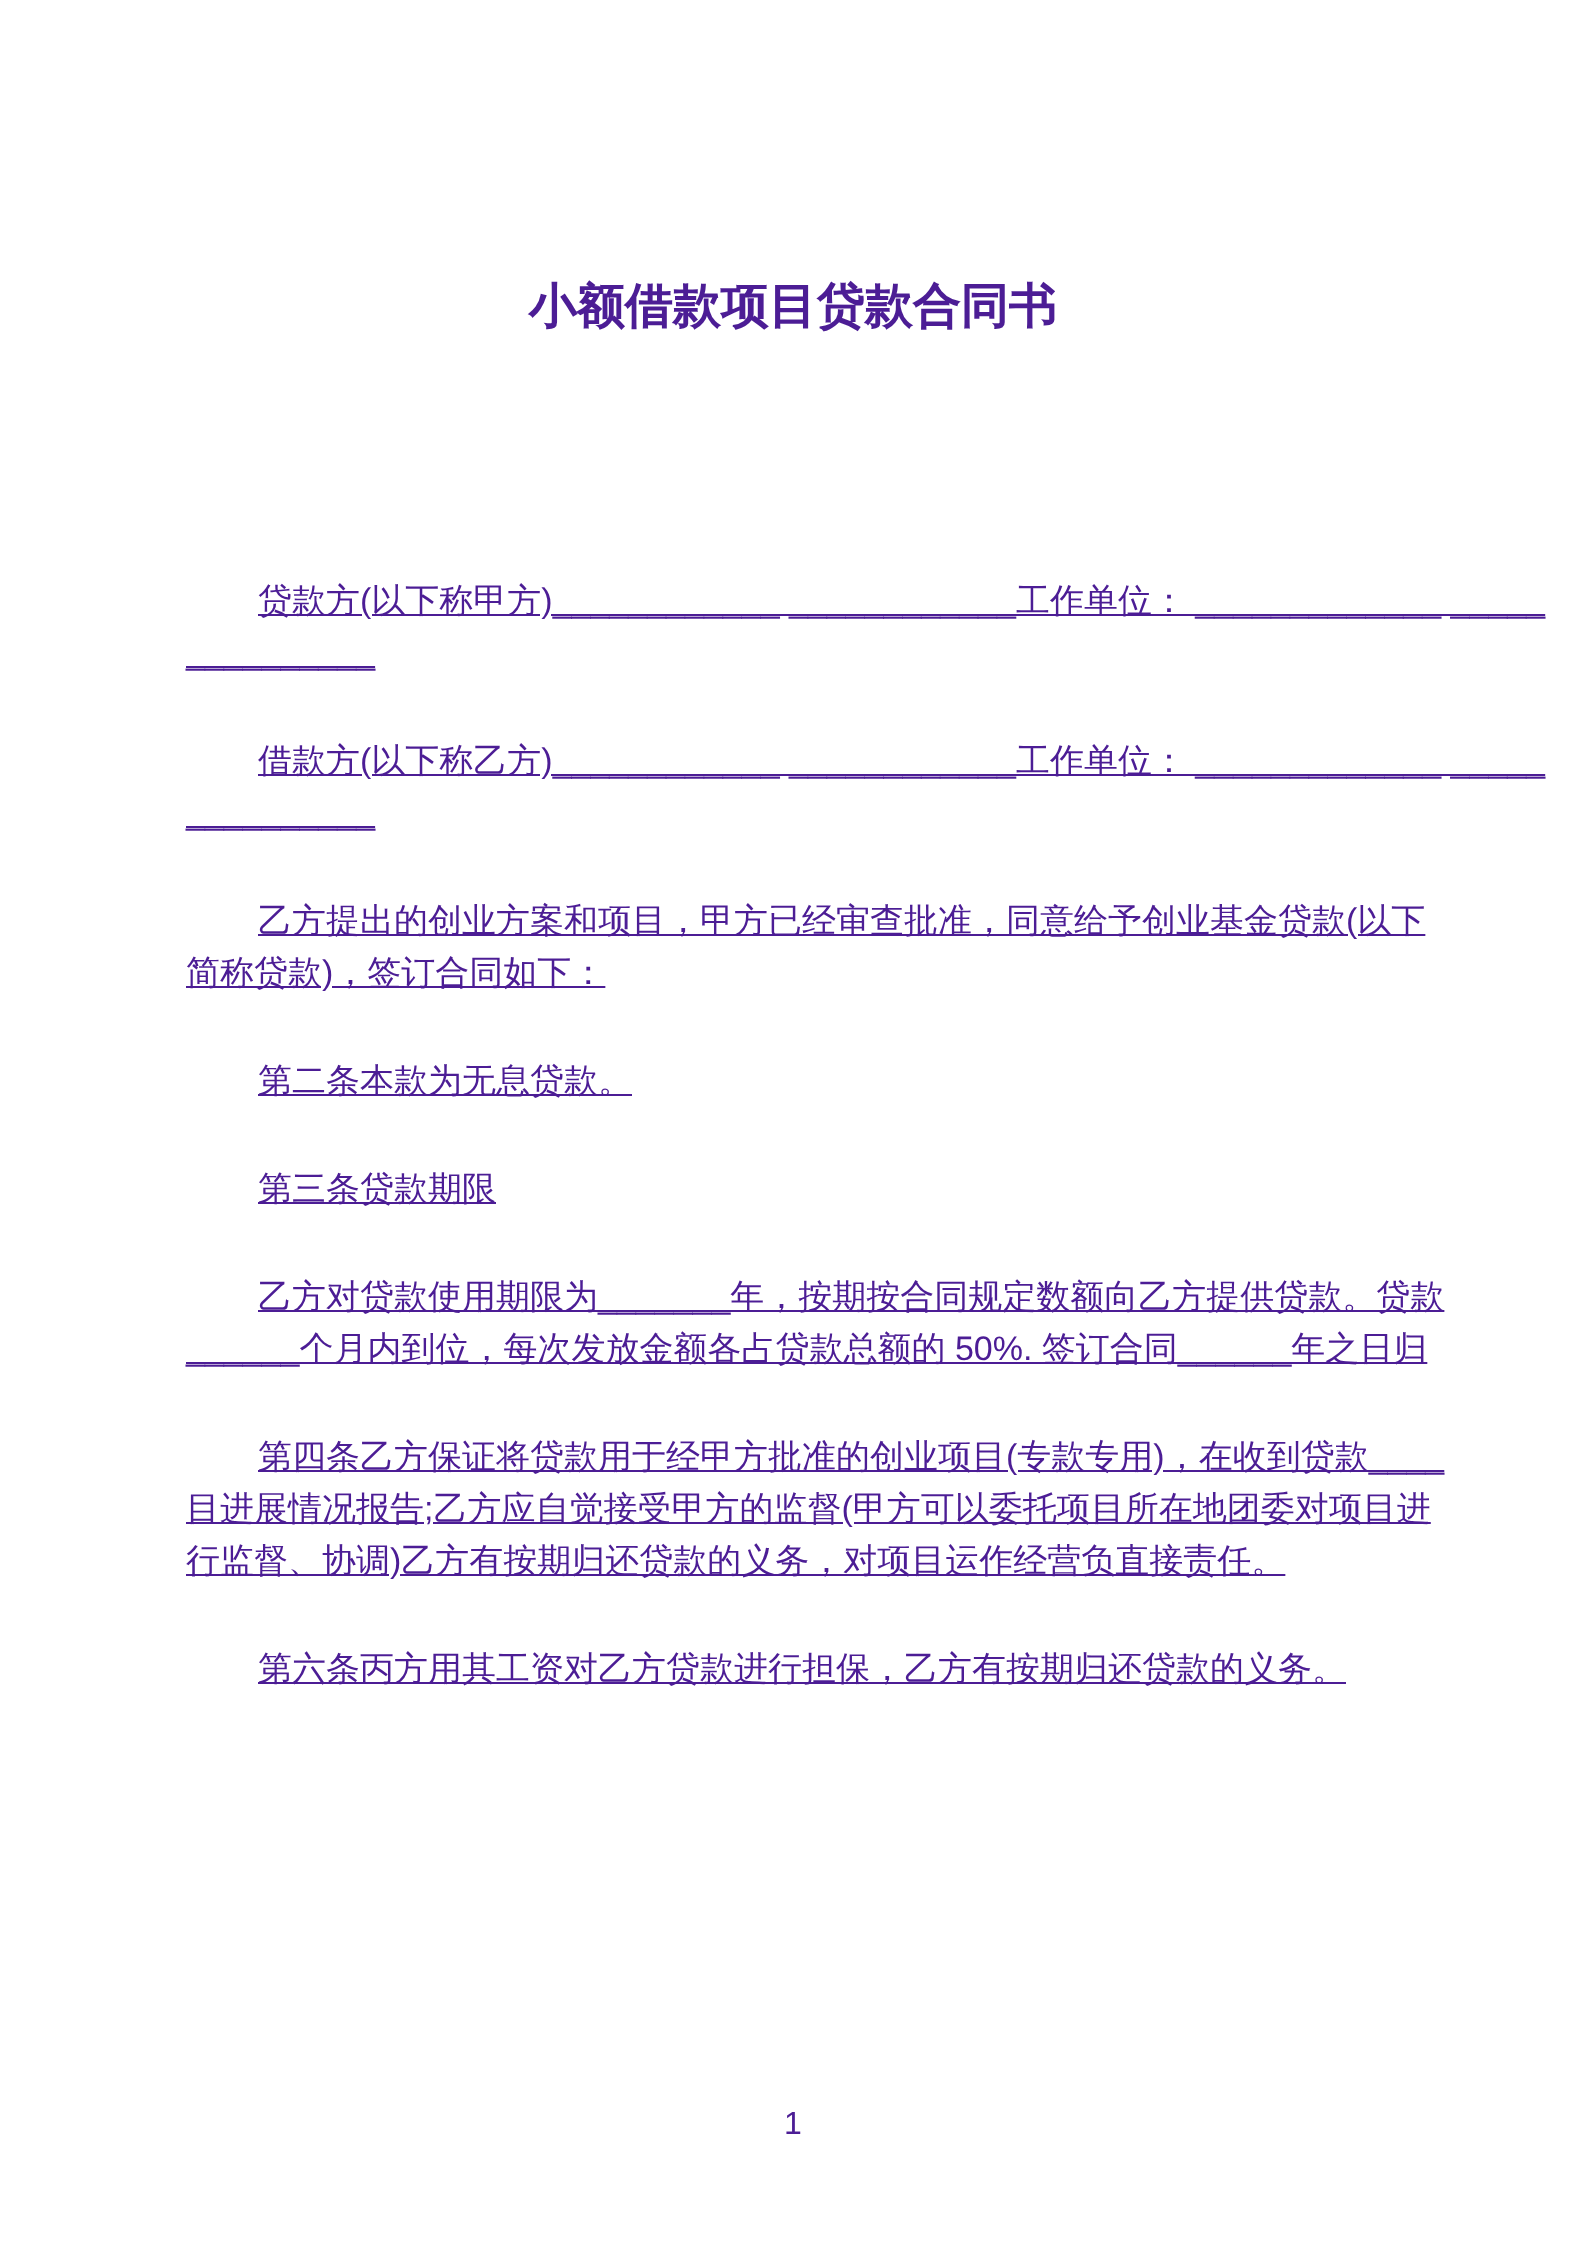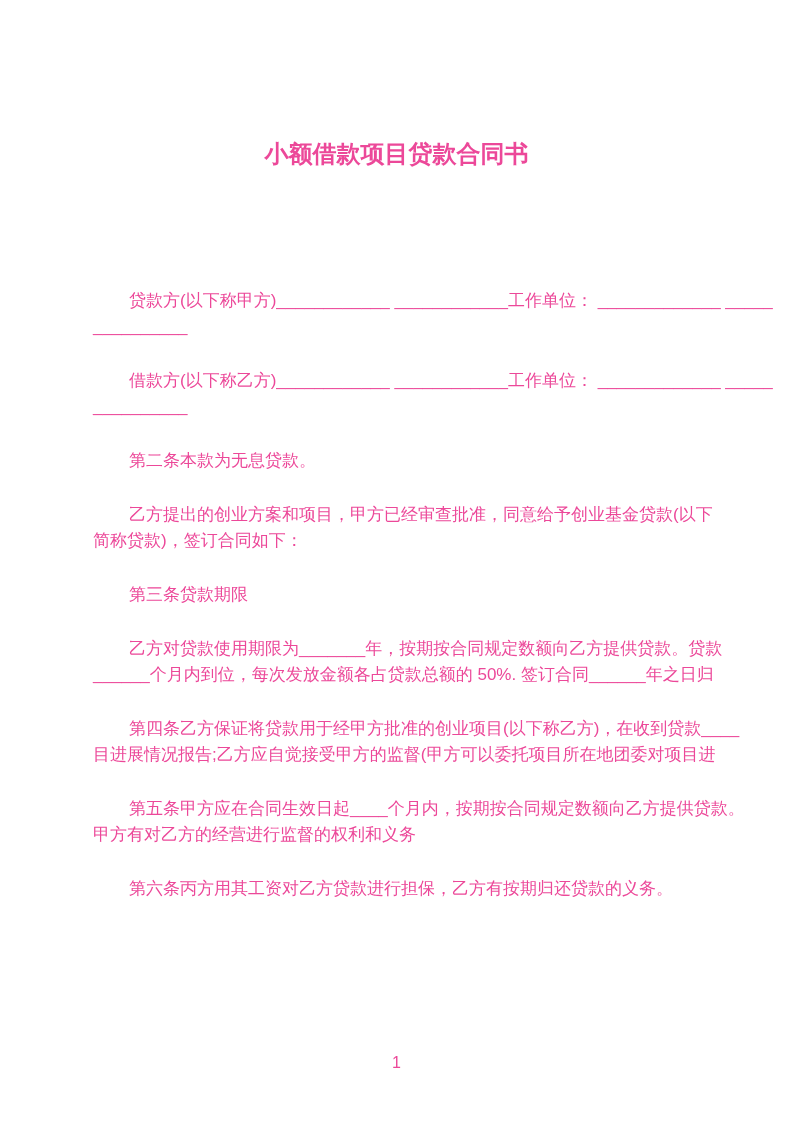--- a/index.html
+++ b/index.html
@@ -7,21 +7,21 @@
     padding: 0;
     background: #ffffff;
   }
   .page {
     position: relative;
     width: 793px;
     height: 1122px;
     background: #ffffff;
     overflow: hidden;
     font-family: "Liberation Sans", sans-serif;
-    color: #ec4899;
+    color: #4c1d95;
   }
   .doc-title {
     margin: 0;
     padding-top: 139px;
     font-size: 24px;
     line-height: 30px;
     font-weight: bold;
     text-align: center;
     white-space: pre;
   }
@@ -29,20 +29,21 @@
     margin-top: 119px;
     padding: 0 70px 0 93px;
   }
   .para {
     margin: 0 0 28px 0;
     font-size: 17px;
     line-height: 26px;
   }
   .line {
     white-space: pre; 
+    text-decoration: underline;
   }
   .line.indent {
     padding-left: 36px;
   }
   .page-number {
     position: absolute;
     top: 1050px;
     left: 0;
     width: 100%;
     text-align: center;
@@ -59,40 +60,37 @@
   <div class="doc-body" id="doc-body">
       <div class="para">
         <div class="line indent">贷款方(以下称甲方)____________ ____________工作单位： _____________ _____</div>
         <div class="line">__________</div>
       </div>
       <div class="para">
         <div class="line indent">借款方(以下称乙方)____________ ____________工作单位： _____________ _____</div>
         <div class="line">__________</div>
       </div>
       <div class="para">
-        <div class="line indent">第二条本款为无息贷款。</div>
+        <div class="line indent">乙方提出的创业方案和项目，甲方已经审查批准，同意给予创业基金贷款(以下</div>
+        <div class="line">简称贷款)，签订合同如下：</div>
       </div>
       <div class="para">
-        <div class="line indent">乙方提出的创业方案和项目，甲方已经审查批准，同意给予创业基金贷款(以下</div>
-        <div class="line">简称贷款)，签订合同如下：</div>
+        <div class="line indent">第二条本款为无息贷款。</div>
       </div>
       <div class="para">
         <div class="line indent">第三条贷款期限</div>
       </div>
       <div class="para">
         <div class="line indent">乙方对贷款使用期限为_______年，按期按合同规定数额向乙方提供贷款。贷款</div>
         <div class="line">______个月内到位，每次发放金额各占贷款总额的 50%. 签订合同______年之日归</div>
       </div>
       <div class="para">
-        <div class="line indent">第四条乙方保证将贷款用于经甲方批准的创业项目(以下称乙方)，在收到贷款____</div>
+        <div class="line indent">第四条乙方保证将贷款用于经甲方批准的创业项目(专款专用)，在收到贷款____</div>
         <div class="line">目进展情况报告;乙方应自觉接受甲方的监督(甲方可以委托项目所在地团委对项目进</div>
-      </div>
-      <div class="para">
-        <div class="line indent">第五条甲方应在合同生效日起____个月内，按期按合同规定数额向乙方提供贷款。</div>
-        <div class="line">甲方有对乙方的经营进行监督的权利和义务</div>
+        <div class="line">行监督、协调)乙方有按期归还贷款的义务，对项目运作经营负直接责任。</div>
       </div>
       <div class="para">
         <div class="line indent">第六条丙方用其工资对乙方贷款进行担保，乙方有按期归还贷款的义务。</div>
       </div>
     </div>
 
   <div class="page-number">1</div>
 </div>
 
 </body></html>

